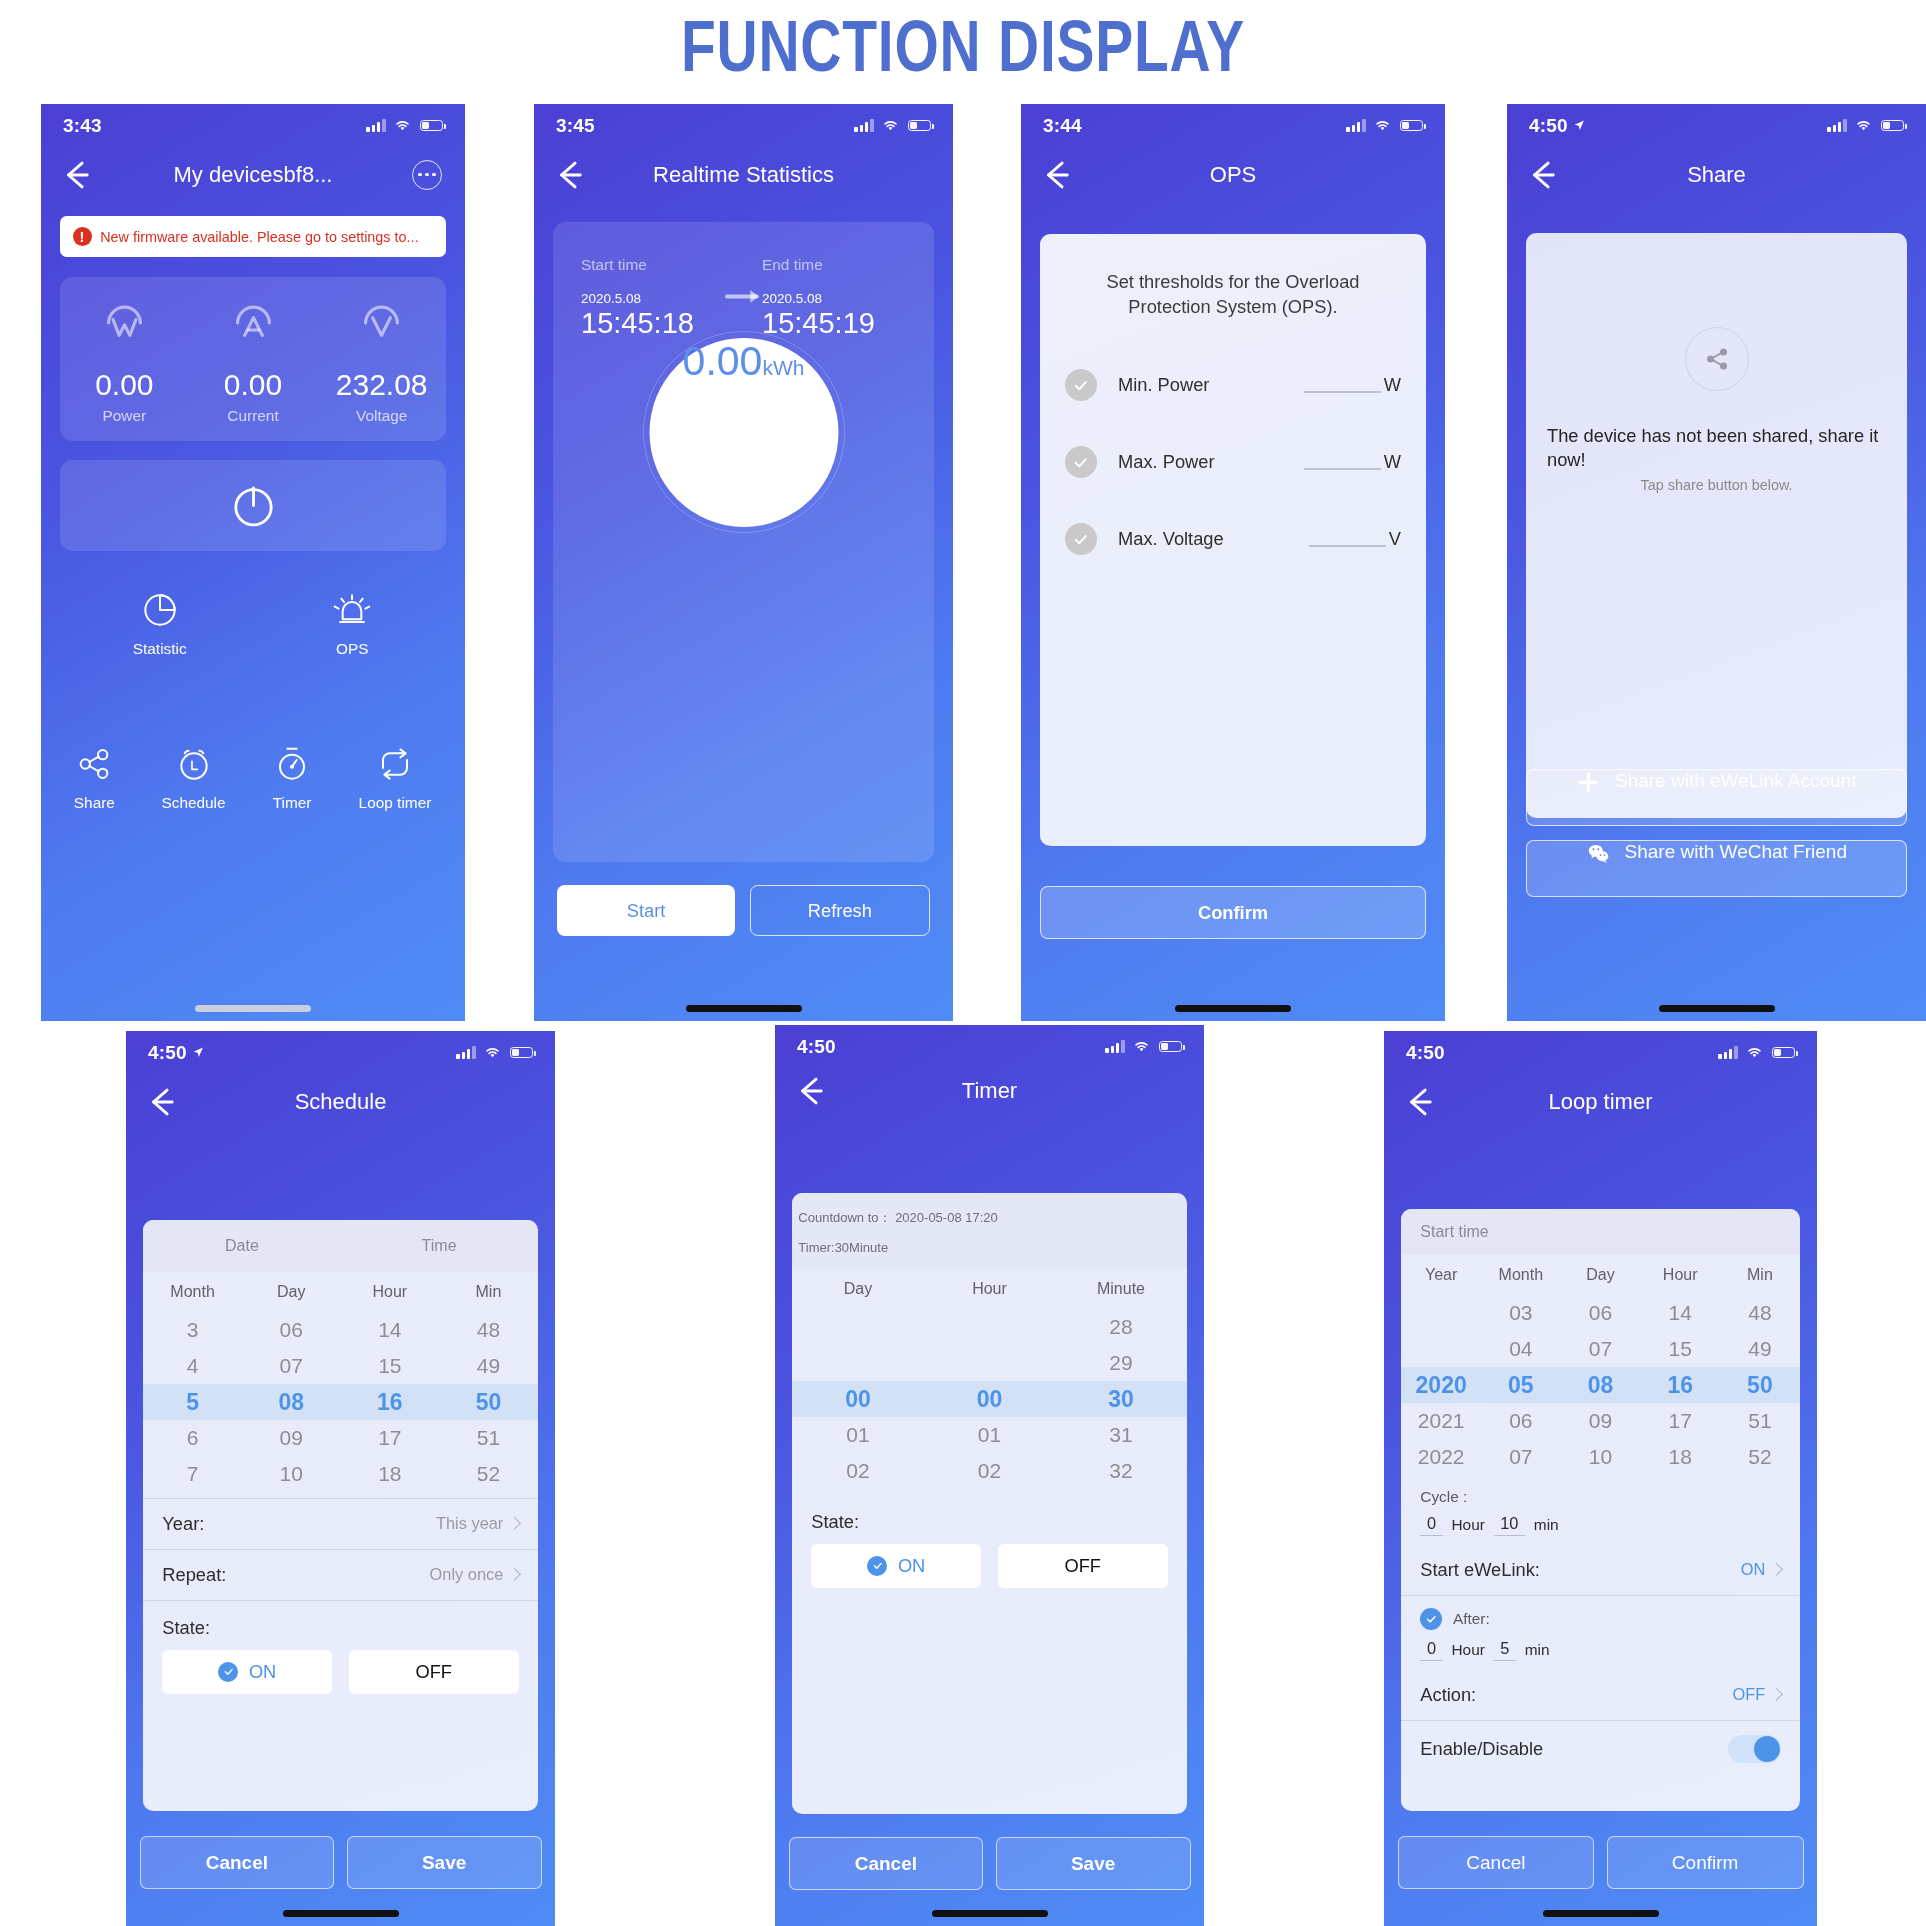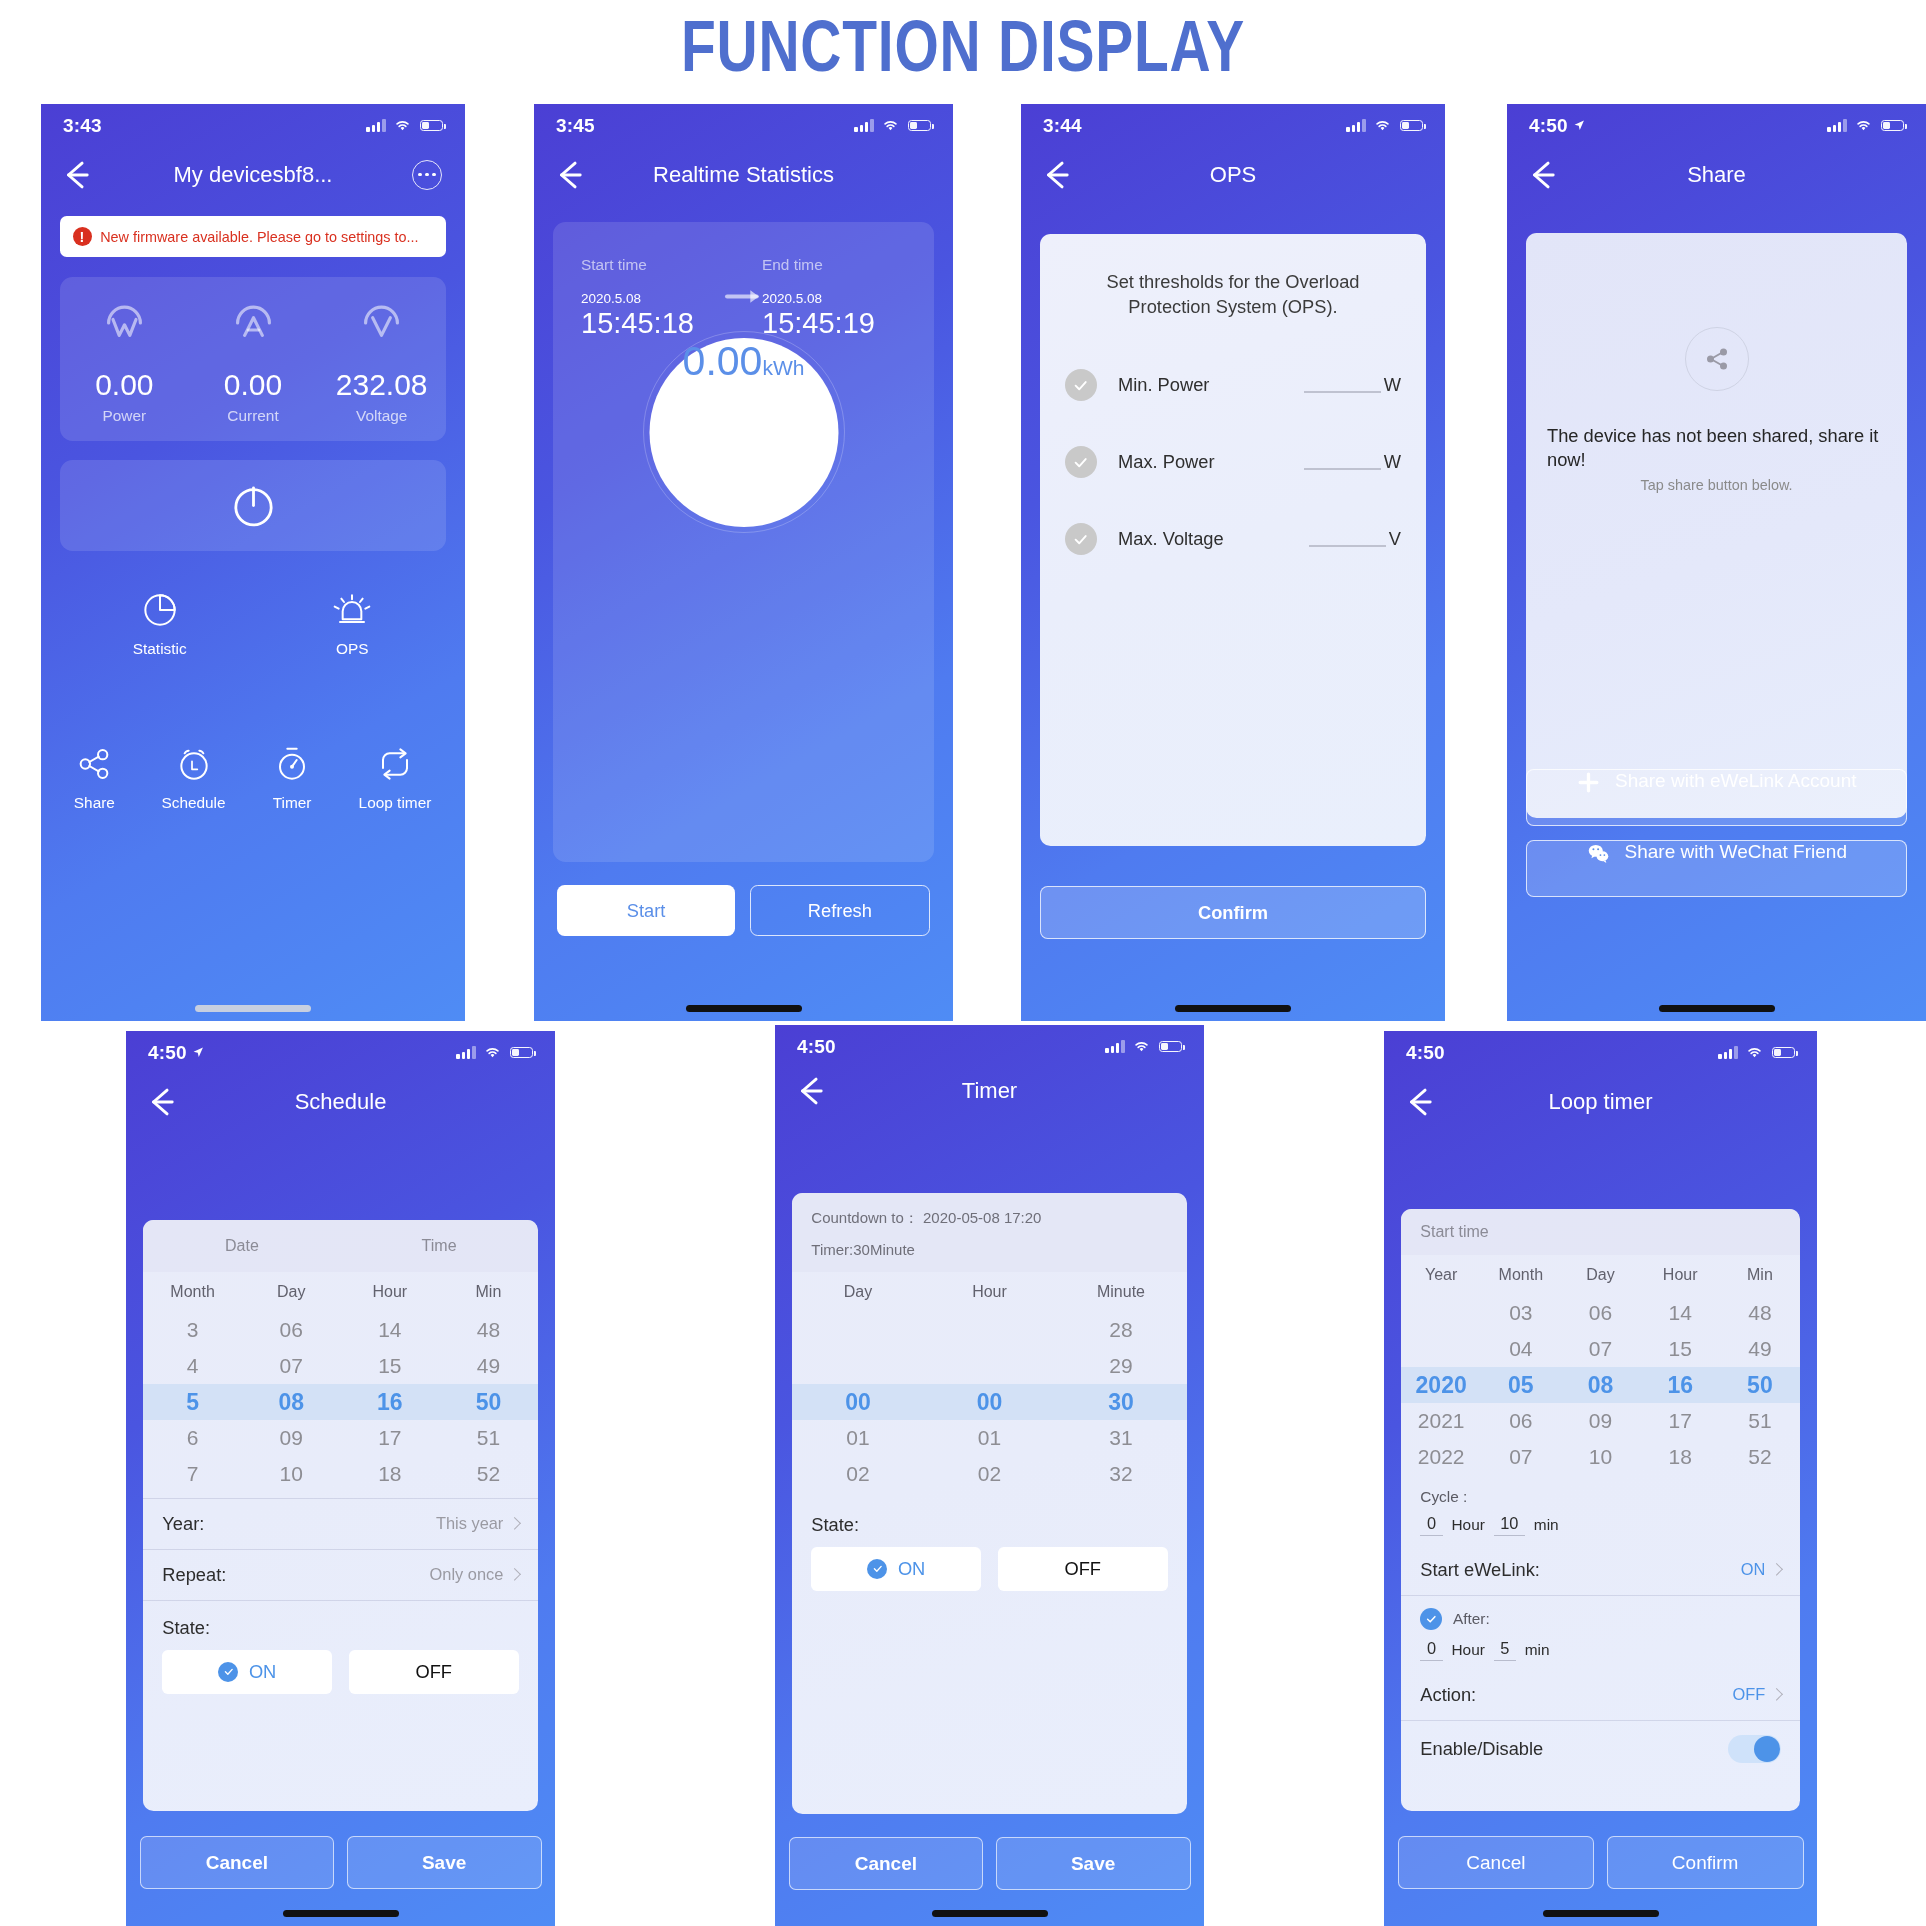--- a/index.html
+++ b/index.html
@@ -156,21 +156,21 @@
   .radio{ width:20px; height:20px; border-radius:50%; background:#4d93e8;
      display:flex; align-items:center; justify-content:center;}
   .radio svg{ width:11.6px; height:11.6px; }
 
   .foot-btns{ position:absolute; left:13.5px; right:13.5px; display:flex; gap:12.5px; }
   .foot-btns .fb{ flex:1; height:53px; border-radius:6.7px; border:1px solid rgba(255,255,255,.65);
      background:rgba(255,255,255,.12); display:flex; align-items:center; justify-content:center;
      font-size:19px; color:#fff; font-weight:bold; }
   .foot-btns .fb.plain{ font-weight:normal; }
 
-  .cd-line{ padding:0 19px; font-size:15px; color:#6f6f79; }
+  .cd-line{ padding:0 6px; font-size:13px; color:#6f6f79; }
   .cycle-lbl{ padding:12.5px 19px 0; font-size:15.4px; color:#5a5a63; }
   .hm-row{ display:flex; align-items:flex-end; gap:8.7px; padding:8.7px 19px 0; }
   .hm-num{ font-size:16.4px; color:#2d2d2d; border-bottom:1.4px solid #b8bccd; padding:0 6.7px 1.9px; }
   .hm-unit{ font-size:15.4px; color:#2d2d2d; padding-bottom:1.9px; }
   .after-row{ display:flex; align-items:center; gap:10.6px; padding:12.5px 19px 0;}
   .after-chk{ width:22px; height:22px; border-radius:50%; background:#4d93e8;
      display:flex; align-items:center; justify-content:center;}
   .after-chk svg{ width:12.5px;height:12.5px; }
   .after-lbl{ font-size:15.4px; color:#5a5a63; }
   .switch{ margin-left:auto; width:53px; height:28px; border-radius:14px; background:#cfe2fa; position:relative;}

